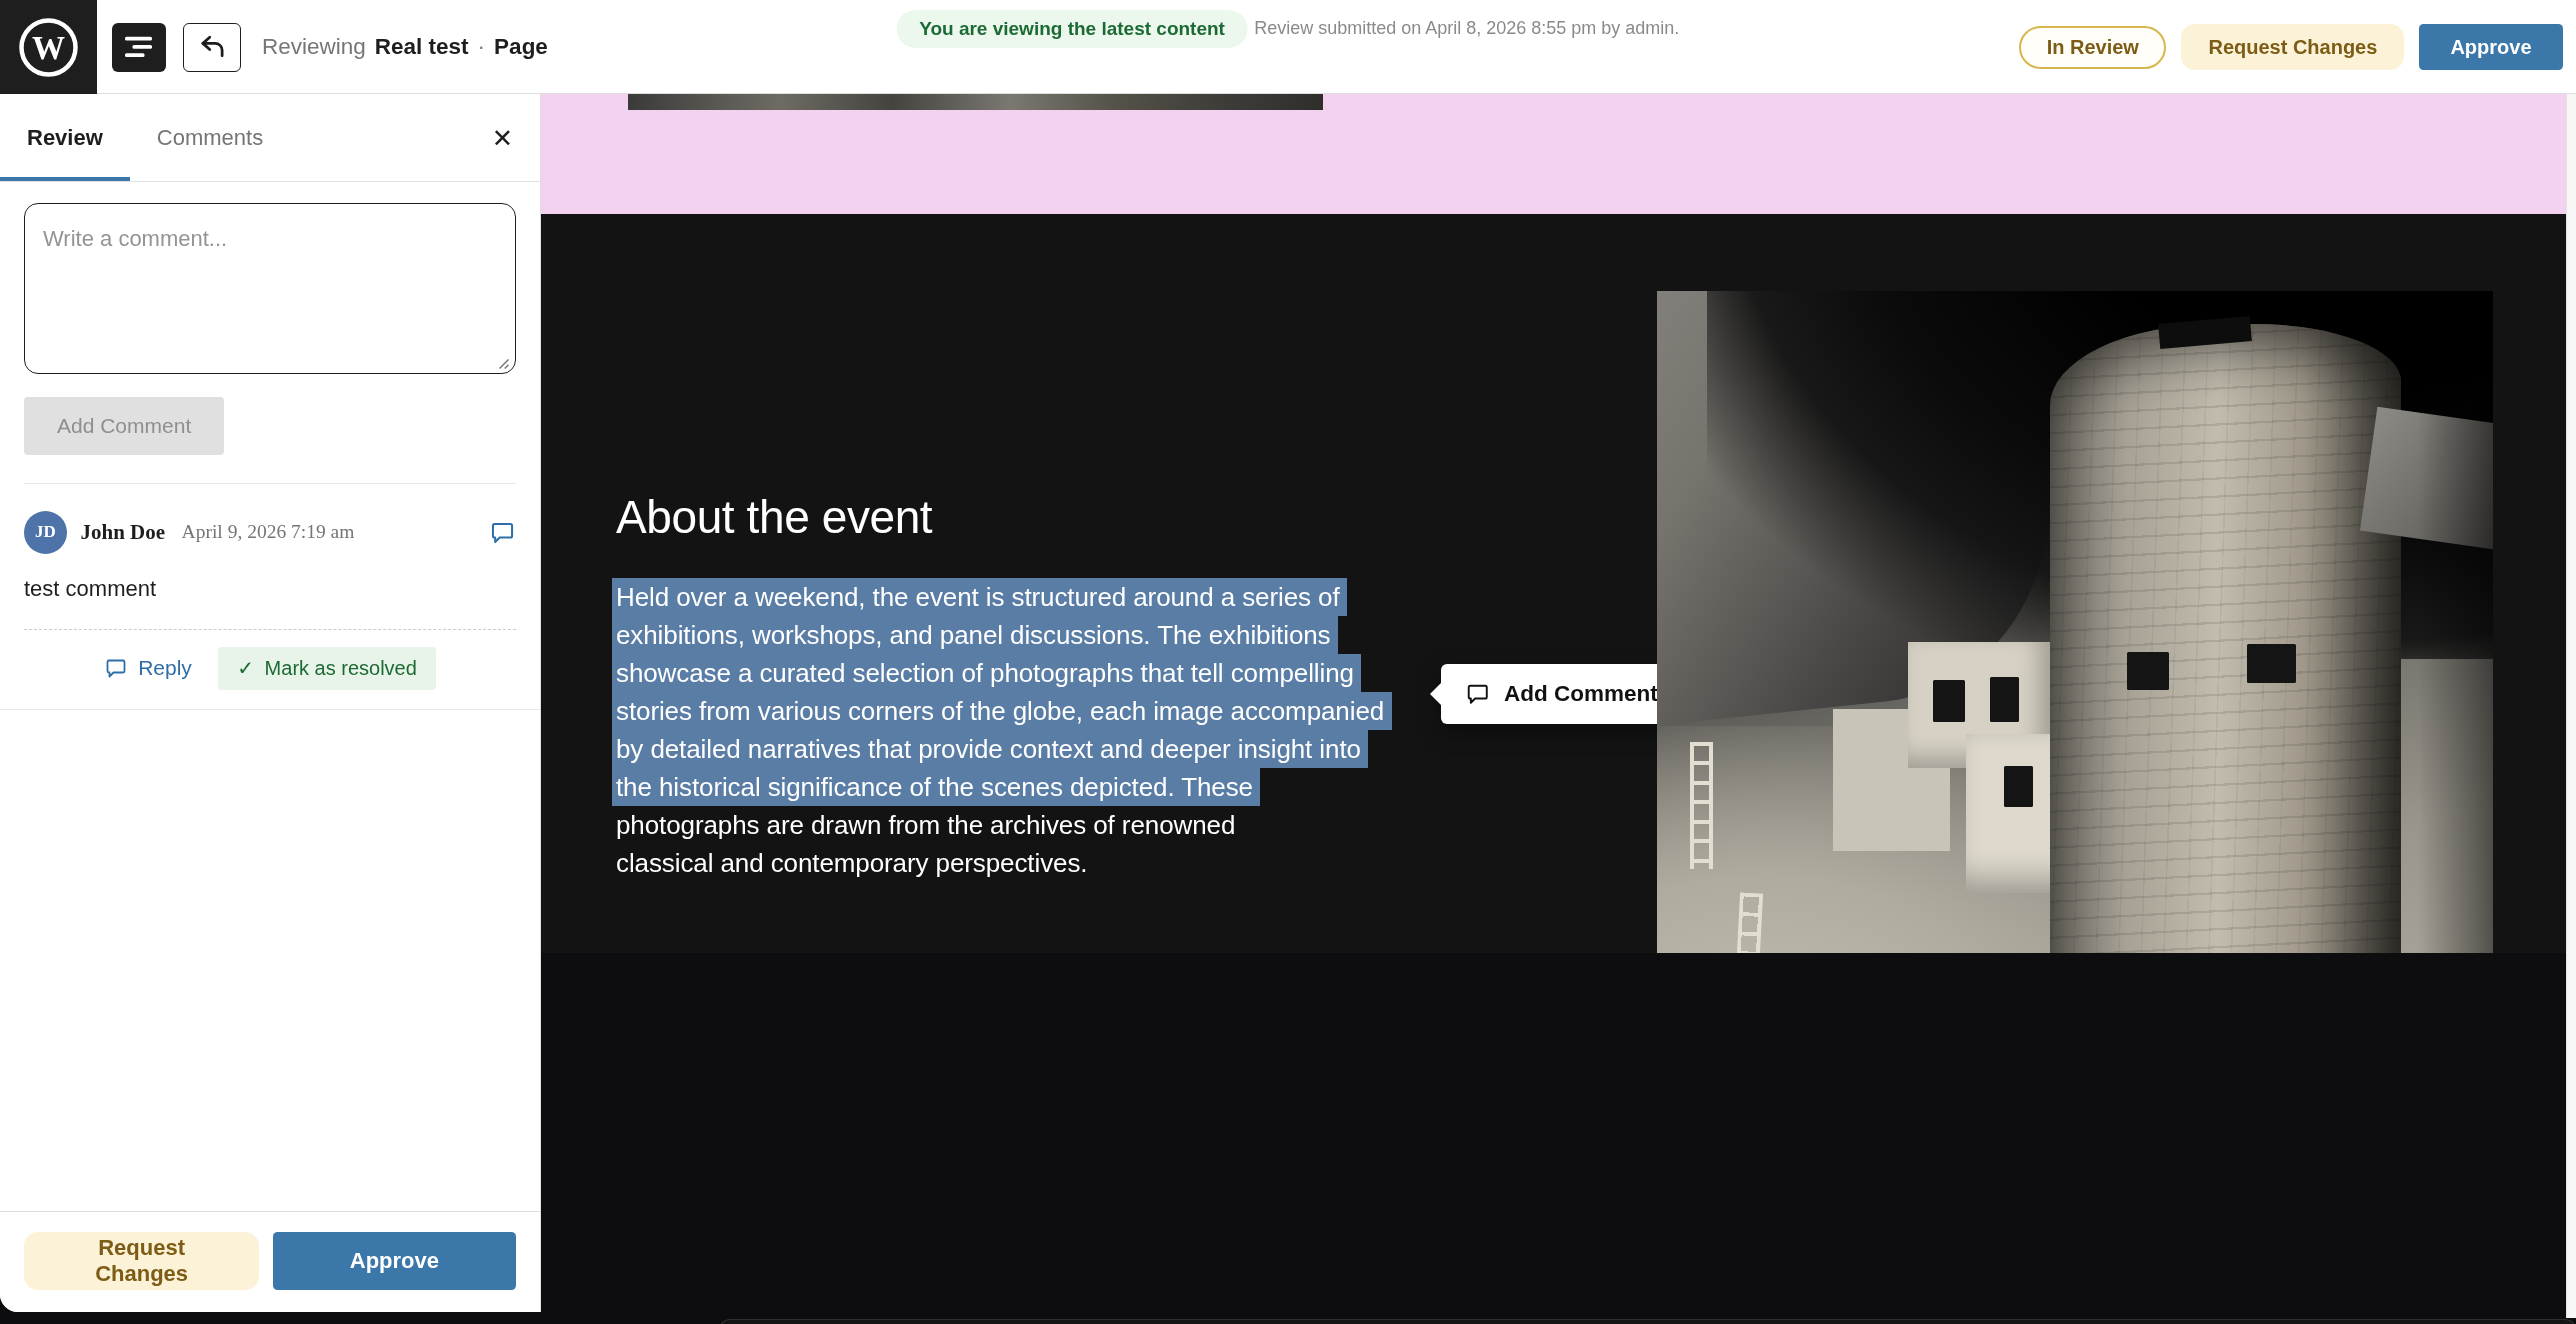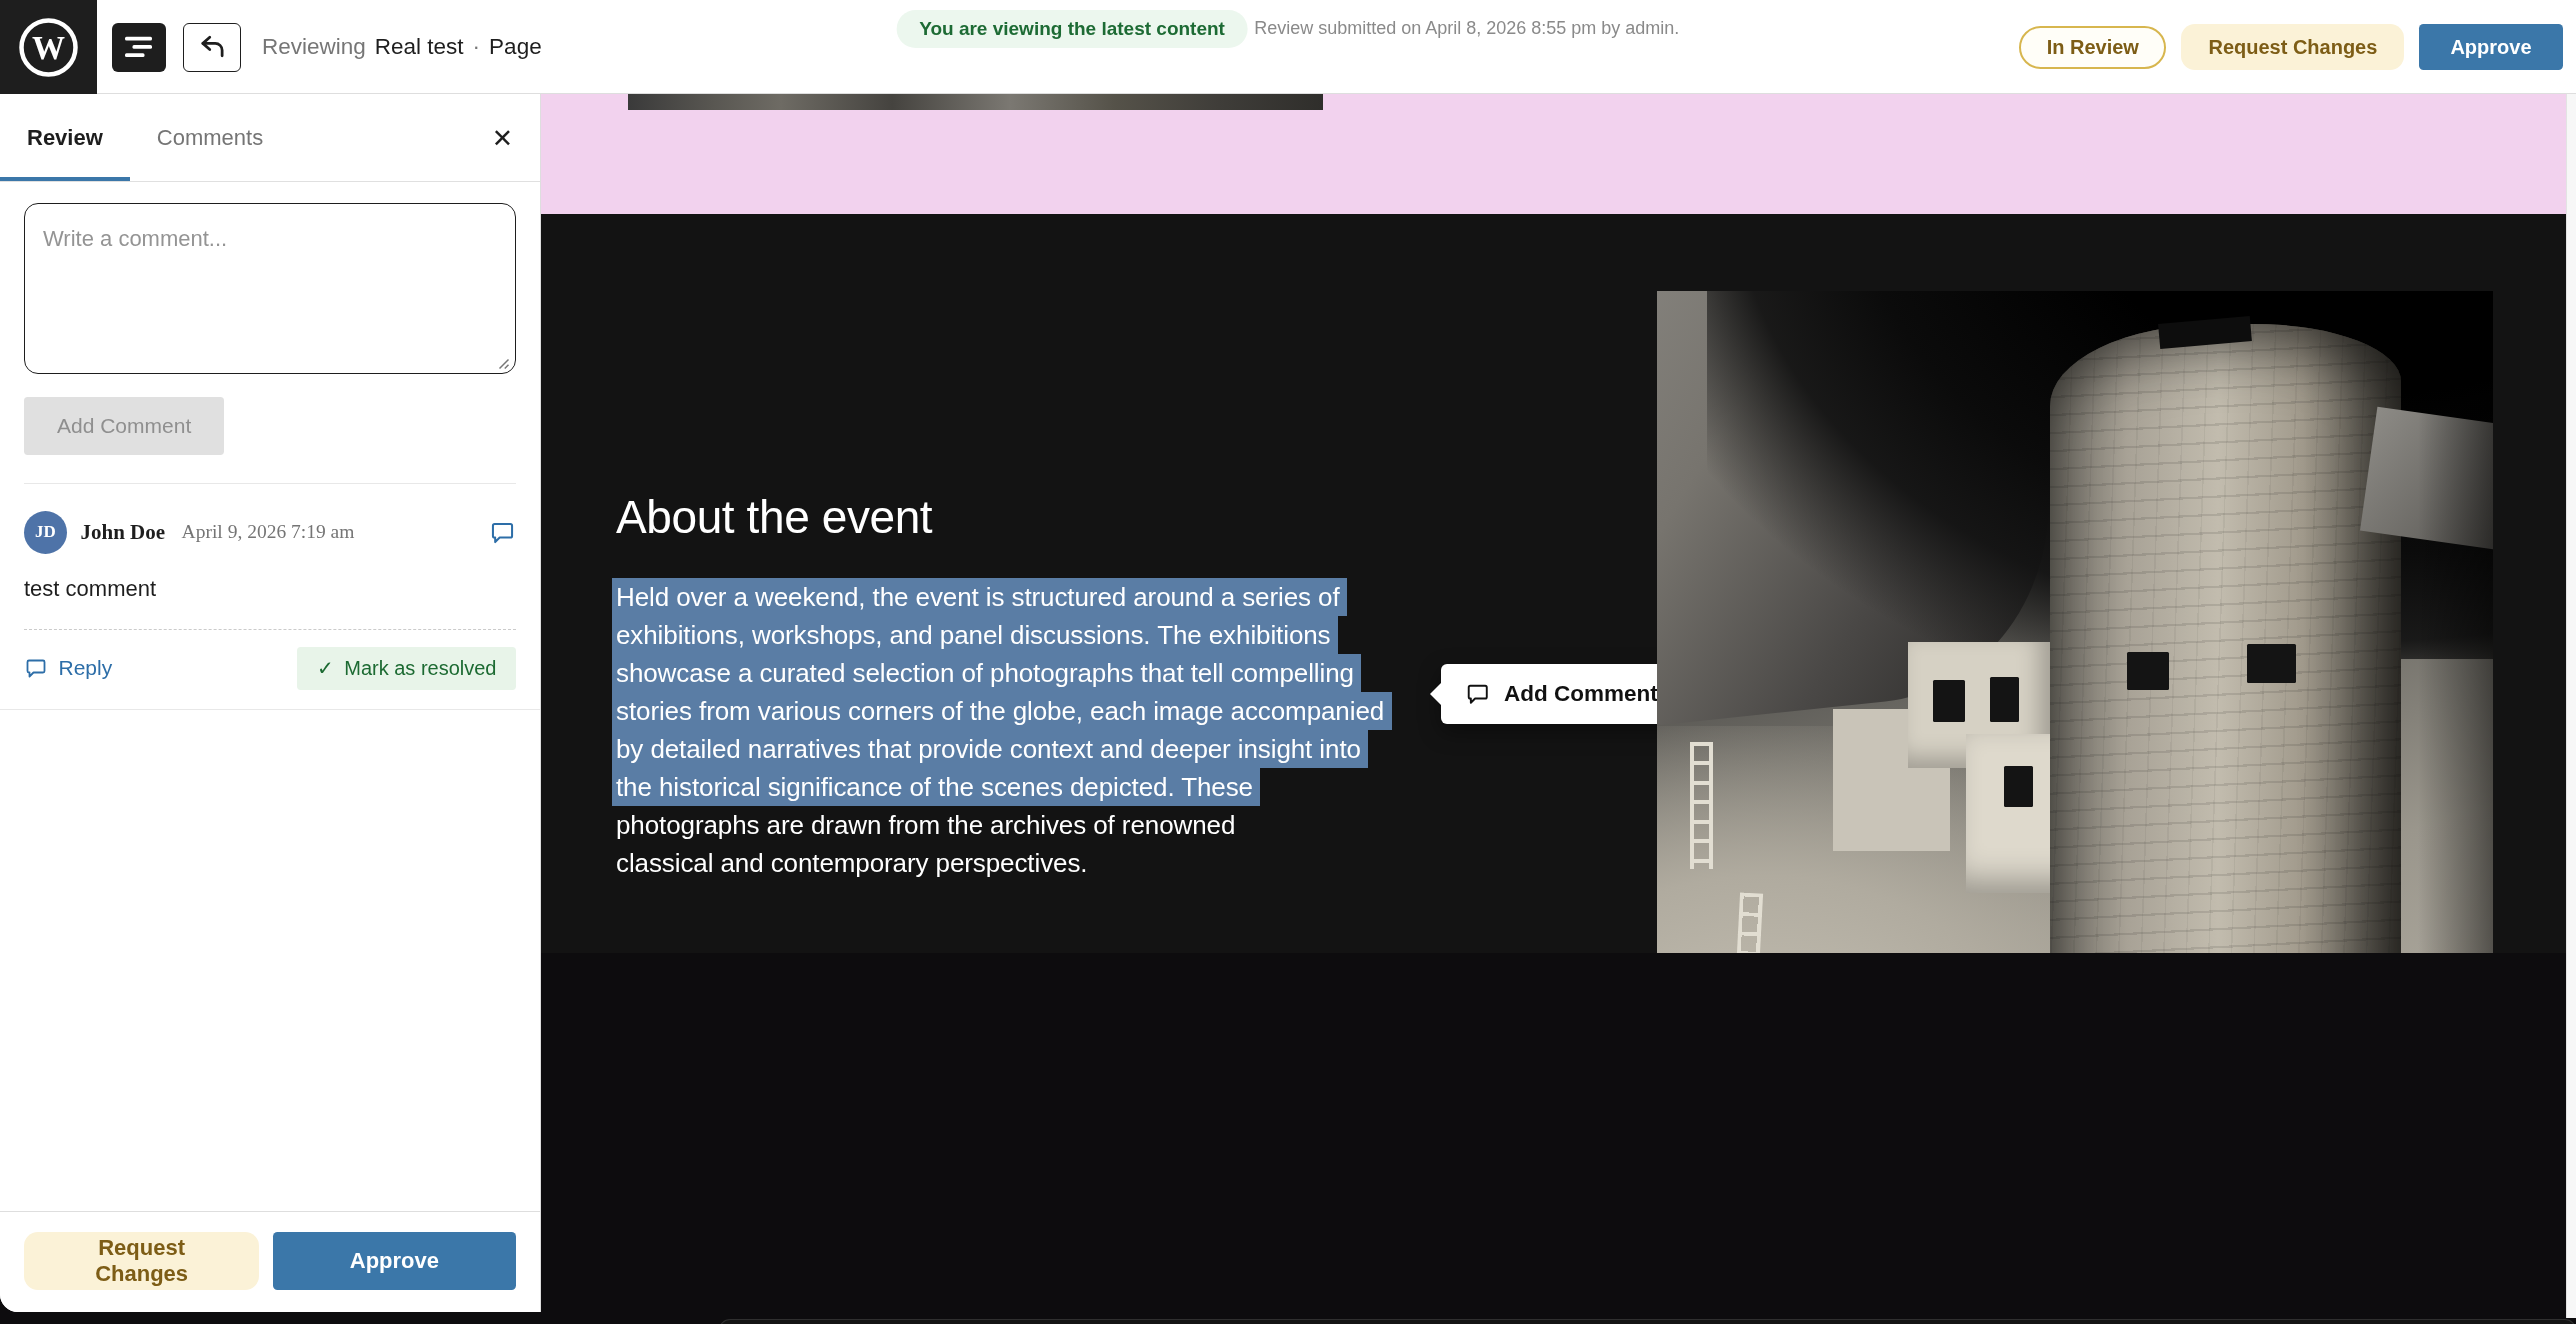--- a/index.html
+++ b/index.html
@@ -12,21 +12,21 @@
     border-bottom:0.7px solid #dedede; z-index:6; }
   .wp-badge { position:absolute; left:0; top:0; width:97px; height:94px; background:#1e1e1e;
     display:flex; align-items:center; justify-content:center; cursor:pointer; }
   .icon-btn { position:absolute; top:22.5px; width:54px; height:49px; border-radius:6px;
     display:flex; align-items:center; justify-content:center; }
   .btn-overview { left:112px; background:#1e1e1e; border:none; }
   .btn-back { left:183px; background:#fff; border:1.5px solid #1e1e1e; width:58px; }
   .doc-title { position:absolute; left:262px; top:0; height:94px; display:flex; align-items:center;
     font-size:22.5px; gap:9px; color:#1e1e1e; }
   .doc-title .muted { color:#767676; }
-  .doc-title .strong { font-weight:400; }
+  .doc-title .strong { font-weight:700; }
   .status-center { position:absolute; left:50%; top:9.7px; transform:translateX(-50%);
     display:flex; align-items:center; gap:6.7px; }
   .status-pill { background:var(--badge-green-bg); color:var(--badge-green-text);
     font-size:19px; font-weight:600; padding:8.2px 22.5px; border-radius:749px; white-space:nowrap; }
   .status-detail { color:#8a8a8a; font-size:18px; white-space:nowrap; }
   .header-actions { position:absolute; right:13.5px; top:0; height:94px; display:flex;
     align-items:center; gap:15px; }
   .pill-in-review { height:43px; padding:0 25.5px; border-radius:749px; background:#fffef8;
     border:2.2px solid var(--gold-border); color:var(--gold-text); font-size:20px; font-weight:600;
     display:flex; align-items:center; cursor:pointer; }
@@ -58,21 +58,21 @@
   .composer-divider { margin-top:28.5px; height:0.7px; background:#e8e8e8; }
   .comment-card { padding:15px 24px 19.5px; border-bottom:0.7px solid #e8e8e8; }
   .comment-head { display:flex; align-items:center; gap:13.5px; margin-top:12px;font-family:Liberation Serif, serif; }
   .avatar { width:43px; height:43px; border-radius:50%; background:var(--avatar-blue); color:#fff;
     font-size:17px; font-weight:700; display:flex; align-items:center; justify-content:center; flex:none; }
   .author { font-size:21px; font-weight:700; color:#1e1e1e; }
   .timestamp { font-size:19.5px; color:#757575; margin-left:3px; }
   .bubble-btn { margin-left:auto; background:none; border:none; cursor:pointer; display:flex; }
   .comment-body { font-size:22px; color:#1e1e1e; margin-top:22.5px; }
   .dashed-divider { margin-top:27px; border-top:1.5px dashed #cbcbcb; }
-  .comment-actions { display:flex; justify-content:space-between; align-items:center; gap:26px;
+  .comment-actions { display:flex; justify-content:center; align-items:center; gap:26px;
     margin-top:16.5px; }
   .reply-btn { display:flex; align-items:center; gap:10.5px; background:none; border:none;
     color:var(--link-blue); font-size:21px; font-weight:500; cursor:pointer; }
   .resolve-btn { display:flex; align-items:center; gap:10.5px; background:var(--resolve-bg);
     color:var(--resolve-text); border:none; border-radius:3.7px; height:43px; padding:0 19.5px;
     font-size:20px; font-weight:500; cursor:pointer; }
   .sidebar-footer { position:absolute; left:0; right:0; bottom:0; border-top:0.7px solid #dedede;
     padding:19.5px 24px 22.5px; display:flex; gap:13.5px; background:#fff; border-radius:0 0 0 18px; }
   .sidebar-footer .btn-cream, .sidebar-footer .btn-blue { flex:1; height:58px; font-size:22px; }
 

